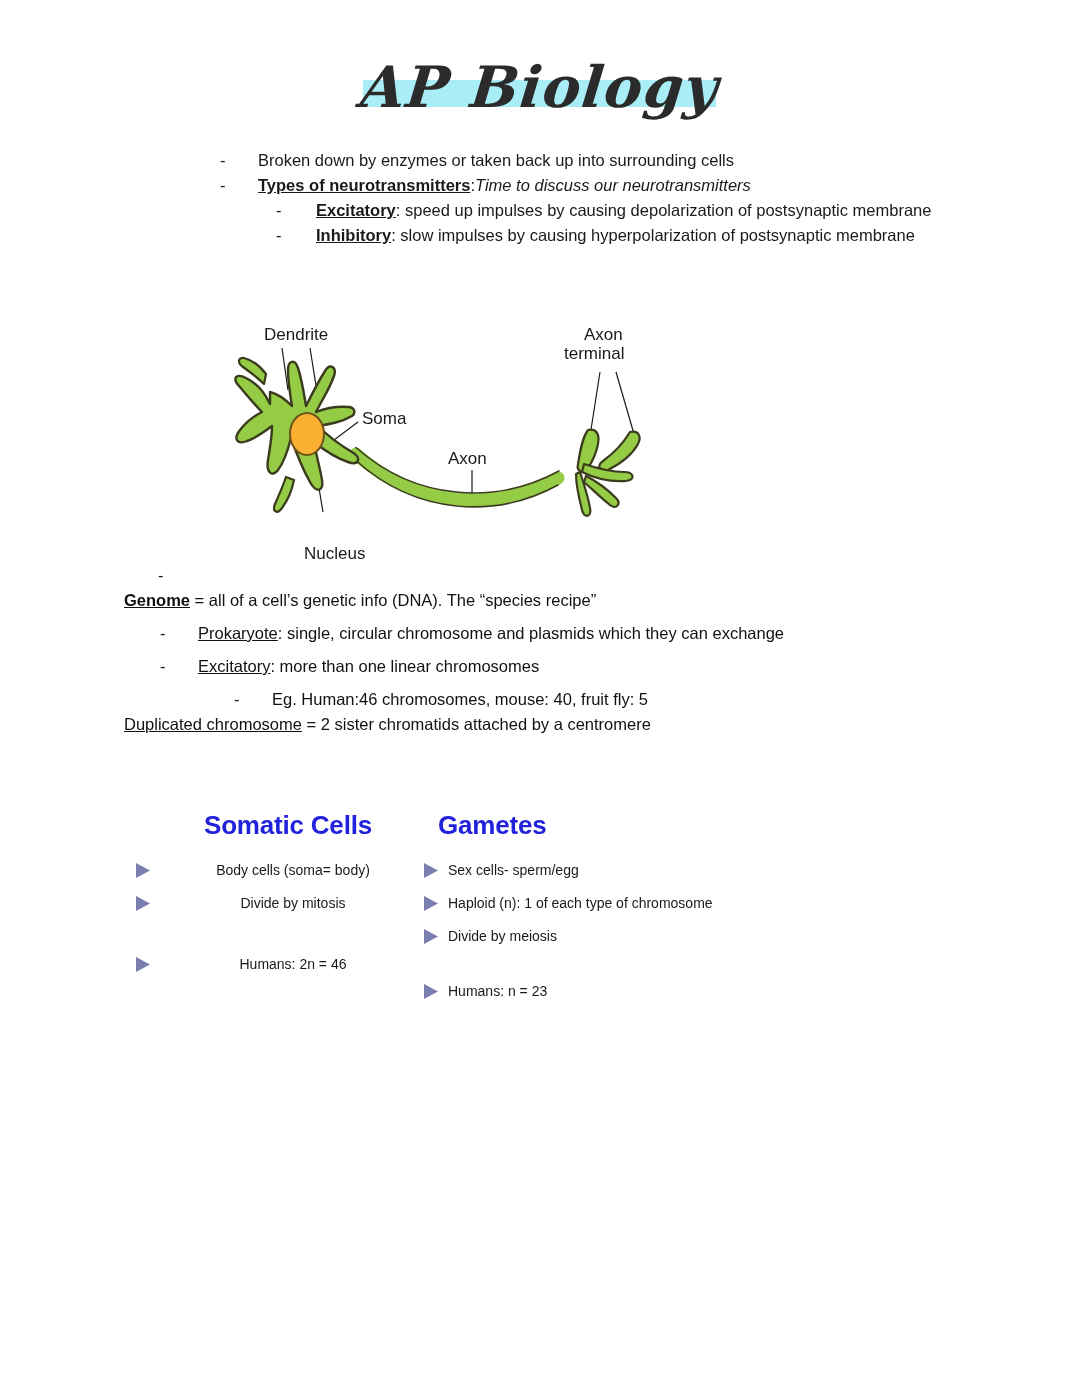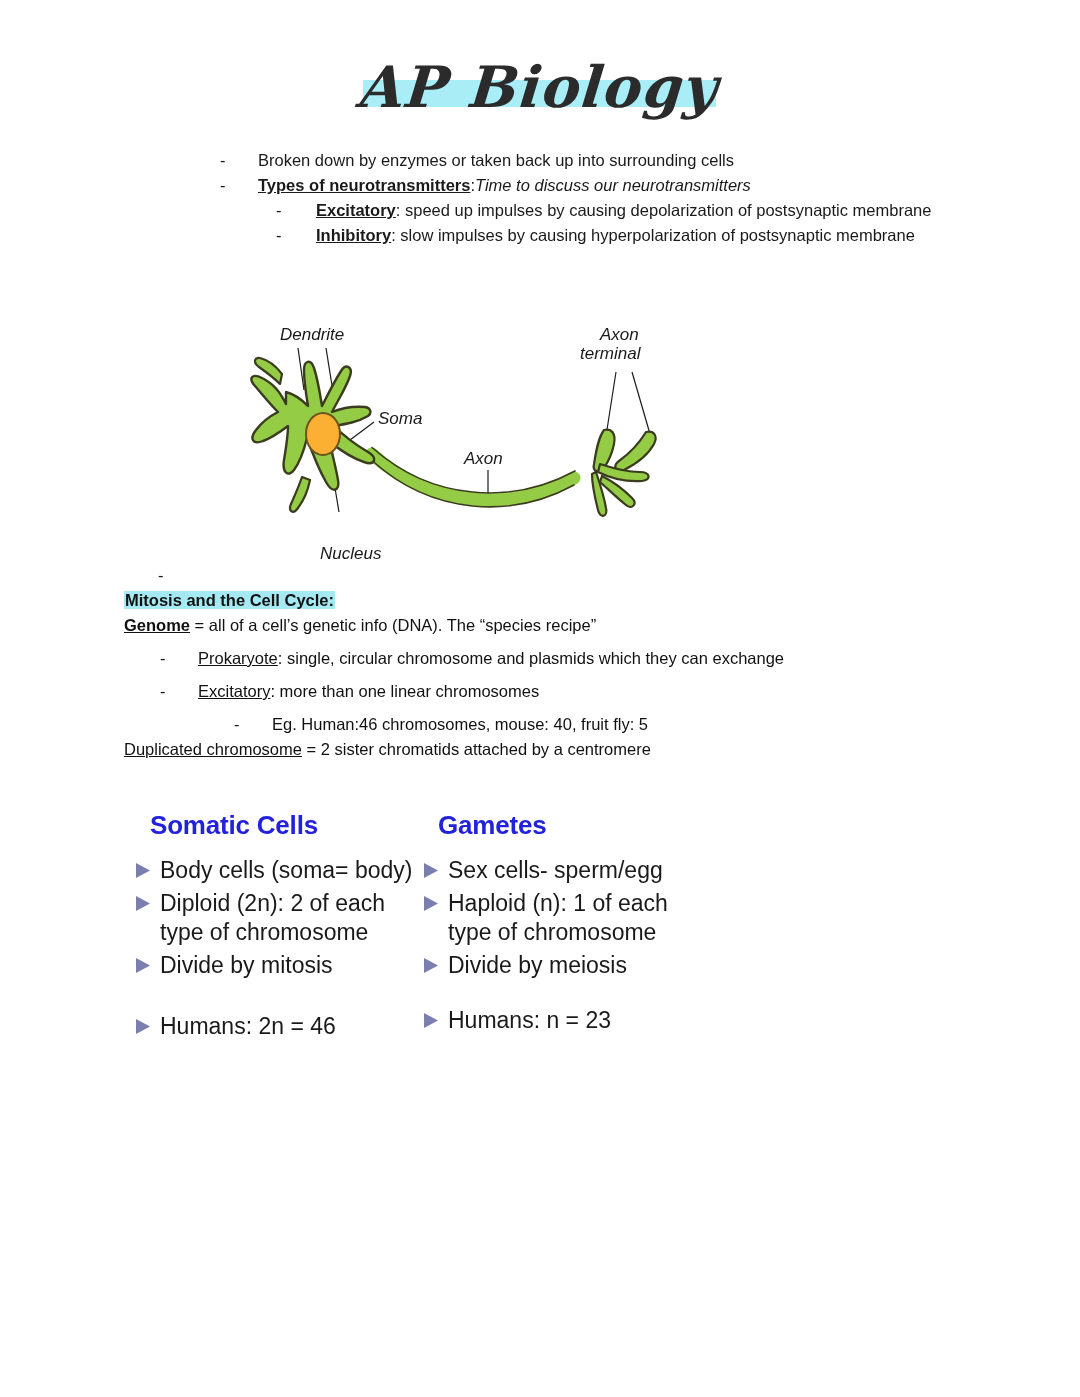--- a/index.html
+++ b/index.html
@@ -102,55 +102,54 @@
   .mit-line { white-space: nowrap; }
   .indent-a { margin-left: 36px; display: flex; }
   .indent-a .dash { margin-right: 28px; }
   .indent-b { margin-left: 110px; display: flex; }
   .indent-b .dash { margin-right: 28px; }
   .sp-8 { height: 8px; }
 
   
   .neuron {
     position: absolute;
-    left: 222px;
+    left: 206px;
     top: 312px;
     width: 470px;
     height: 258px;
-    font-style: italic;
   }
 
   
   .compare {
     position: absolute;
     left: 128px;
     top: 808px;
     width: 700px;
     height: 290px;
   }
   .col {
     position: absolute;
     top: 0;
     width: 290px;
   }
-  .col-left  { left: 8px; }
+  .col-left  { left: 8px; text-align: center; }
   .col-right { left: 296px; }
   .col-head {
     color: #2222DD;
     font-weight: bold;
     font-size: 26px;
     line-height: 34px;
     margin: 0 0 14px 14px;
     letter-spacing: -0.2px;
   }
   .blist { list-style: none; margin: 0; padding: 0; }
   .bitem {
     display: flex;
     align-items: flex-start;
-    font-size: 23px;
+    font-size: 14px;
     line-height: 29px;
     color: #1a1a1a;
     margin-bottom: 4px;
   }
   .tri {
     flex: 0 0 auto;
     width: 14px;
     height: 15px;
     margin: 7px 10px 0 0;
     background: #7B7FAF;
@@ -268,23 +267,20 @@
     <text x="242" y="152" font-family="Liberation Sans, sans-serif" font-size="17" fill="#1a1a1a">Axon</text>
     <text x="378" y="28" font-family="Liberation Sans, sans-serif" font-size="17" fill="#1a1a1a">Axon</text>
     <text x="358" y="47" font-family="Liberation Sans, sans-serif" font-size="17" fill="#1a1a1a">terminal</text>
   </svg>
 </div>
 
 <div class="stray-dash">-</div>
 
 <div class="mitosis">
 
-  <div class="mit-line">
-    <span class="hl">Mitosis and the Cell Cycle:</span>
-  </div>
 
 
 
   <div class="mit-line">
     <span class="bu">Genome</span><span> = all of a cell’s genetic info (DNA).  The “species recipe”</span>
   </div>
 
   <div class="sp-8"></div>
 
   <div class="indent-a">
@@ -320,24 +316,20 @@
 
   <div class="col col-left">
     <div class="col-head">Somatic Cells</div>
     <div class="blist">
       <div class="bitem">
         <span class="tri"></span>
         <span class="bitem-txt">Body cells (soma= body)</span>
       </div>
       <div class="bitem">
         <span class="tri"></span>
-        <span class="bitem-txt">Diploid (2n): 2 of each type of chromosome</span>
-      </div>
-      <div class="bitem">
-        <span class="tri"></span>
         <span class="bitem-txt">Divide by mitosis</span>
       </div>
       <div class="gap-left"></div>
       <div class="bitem">
         <span class="tri"></span>
         <span class="bitem-txt">Humans: 2n = 46</span>
       </div>
     </div>
   </div>
 

